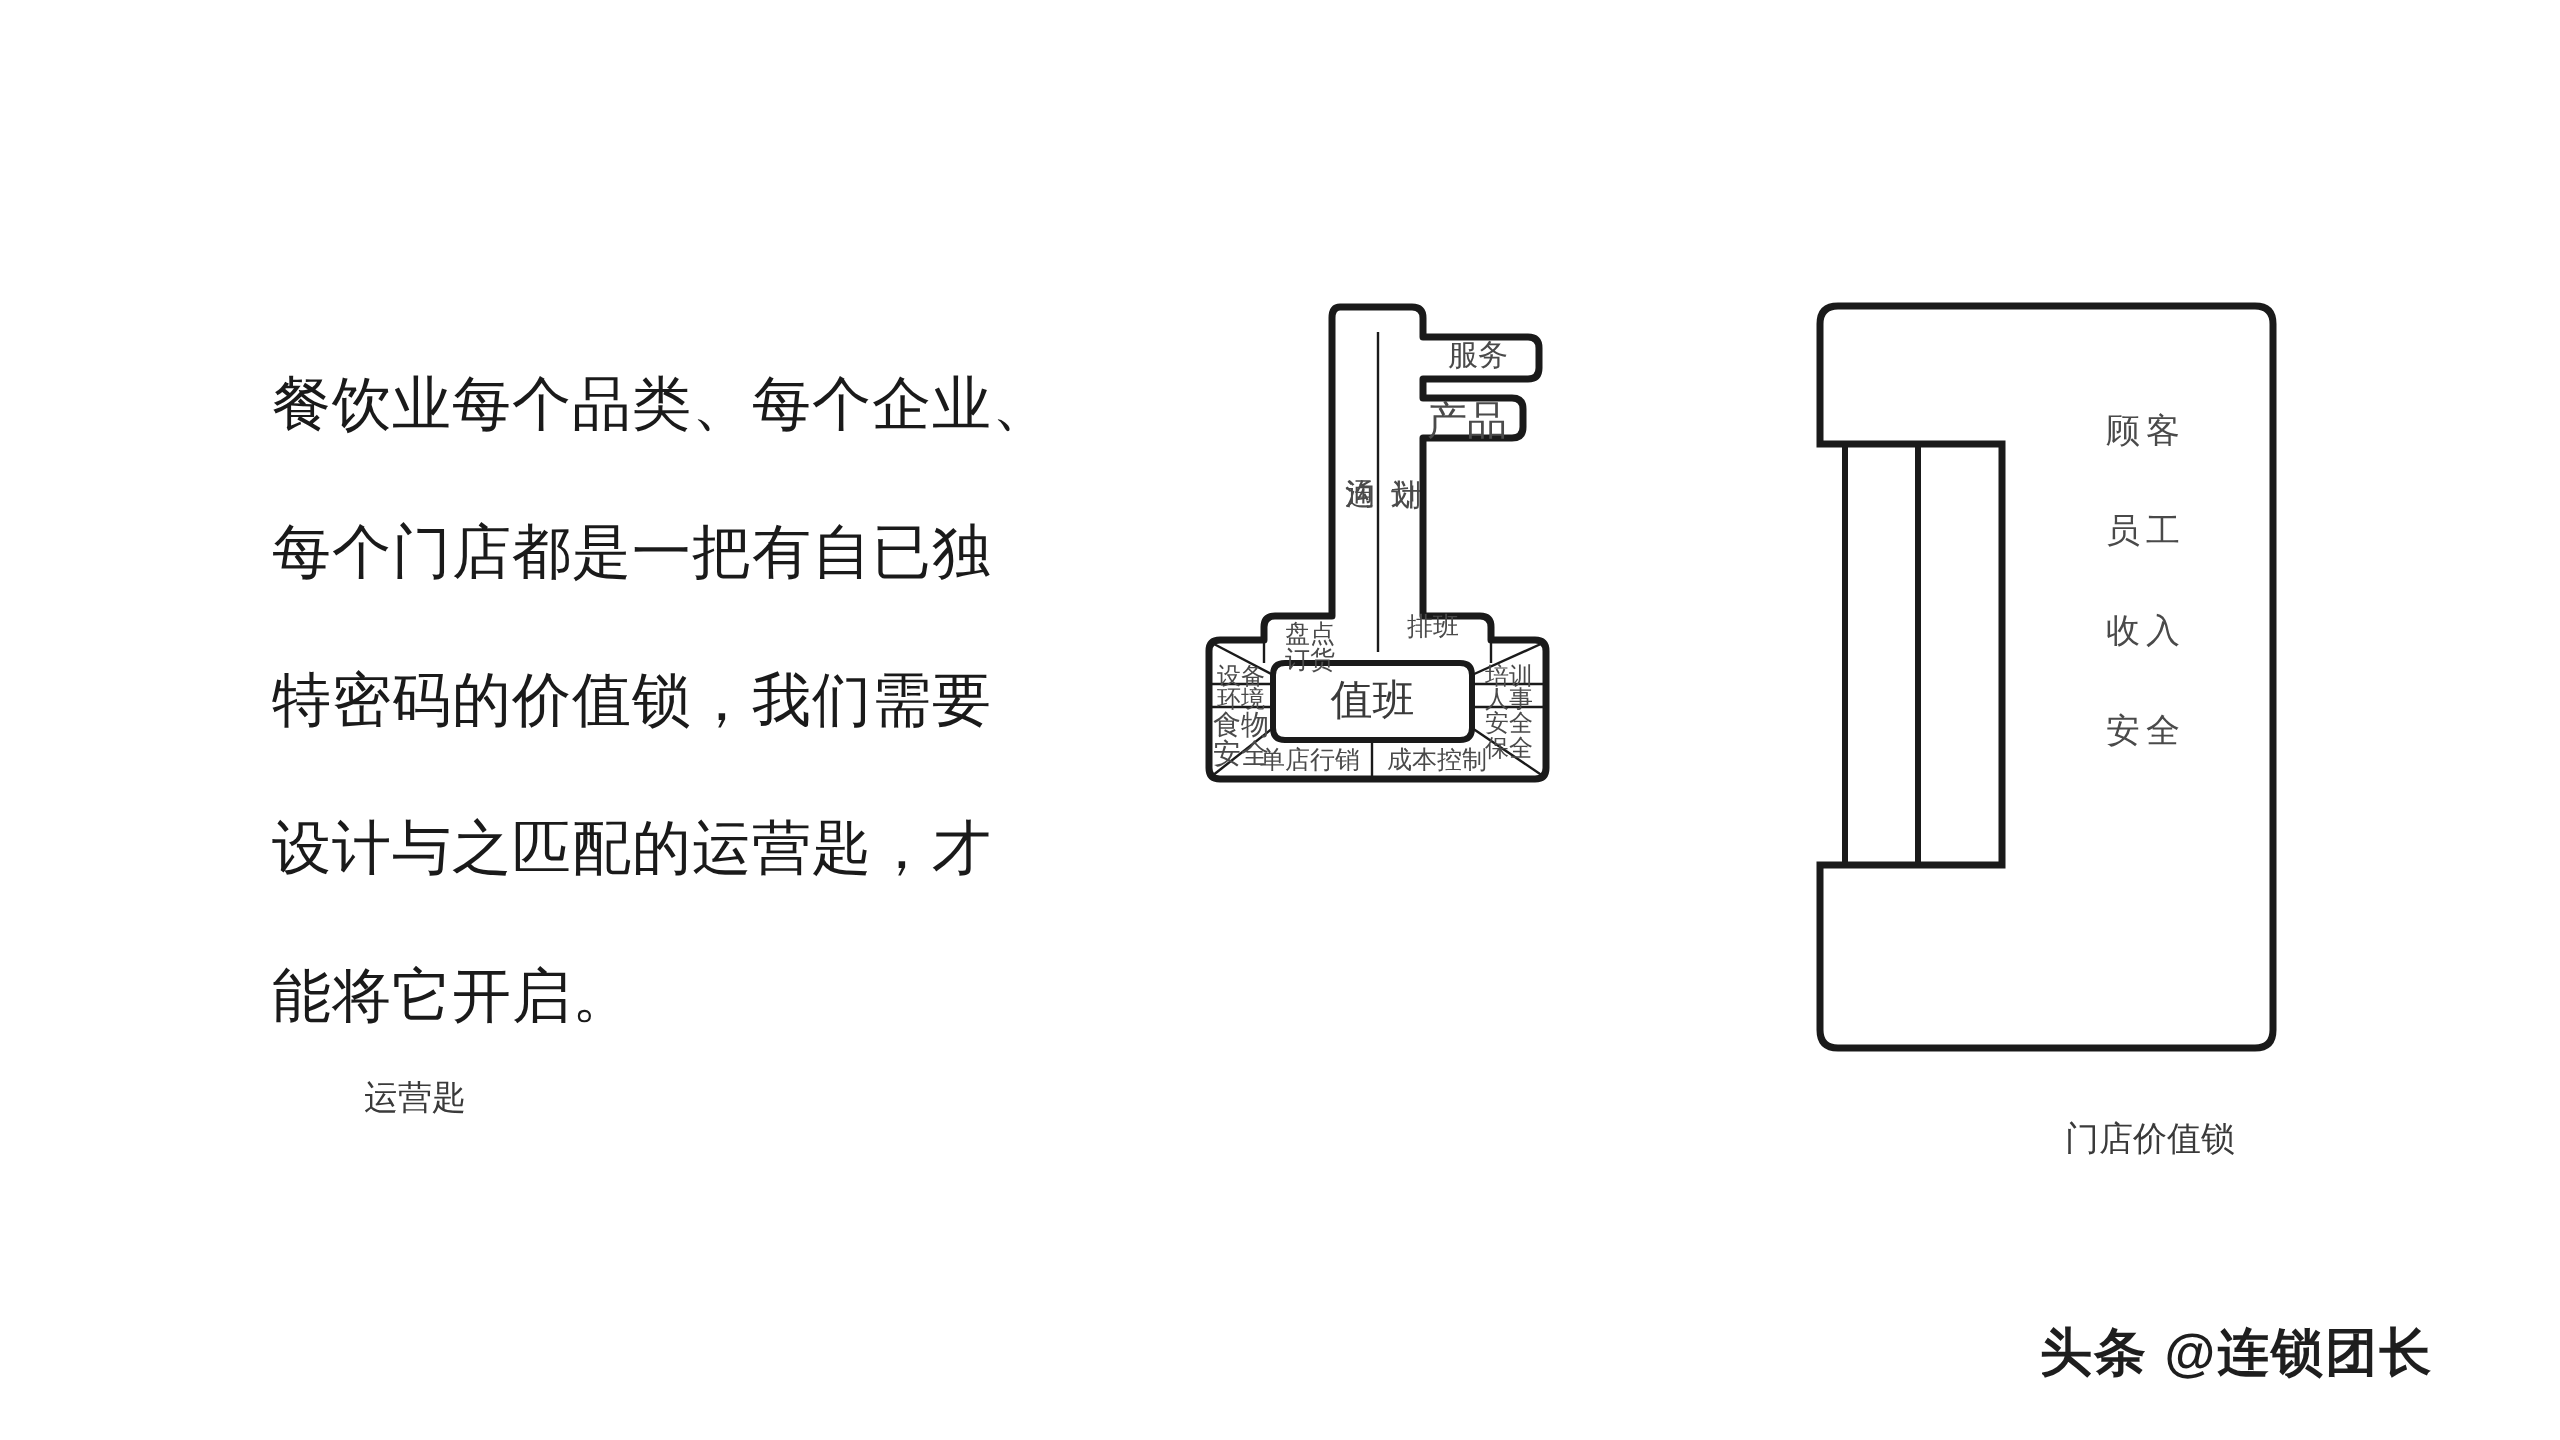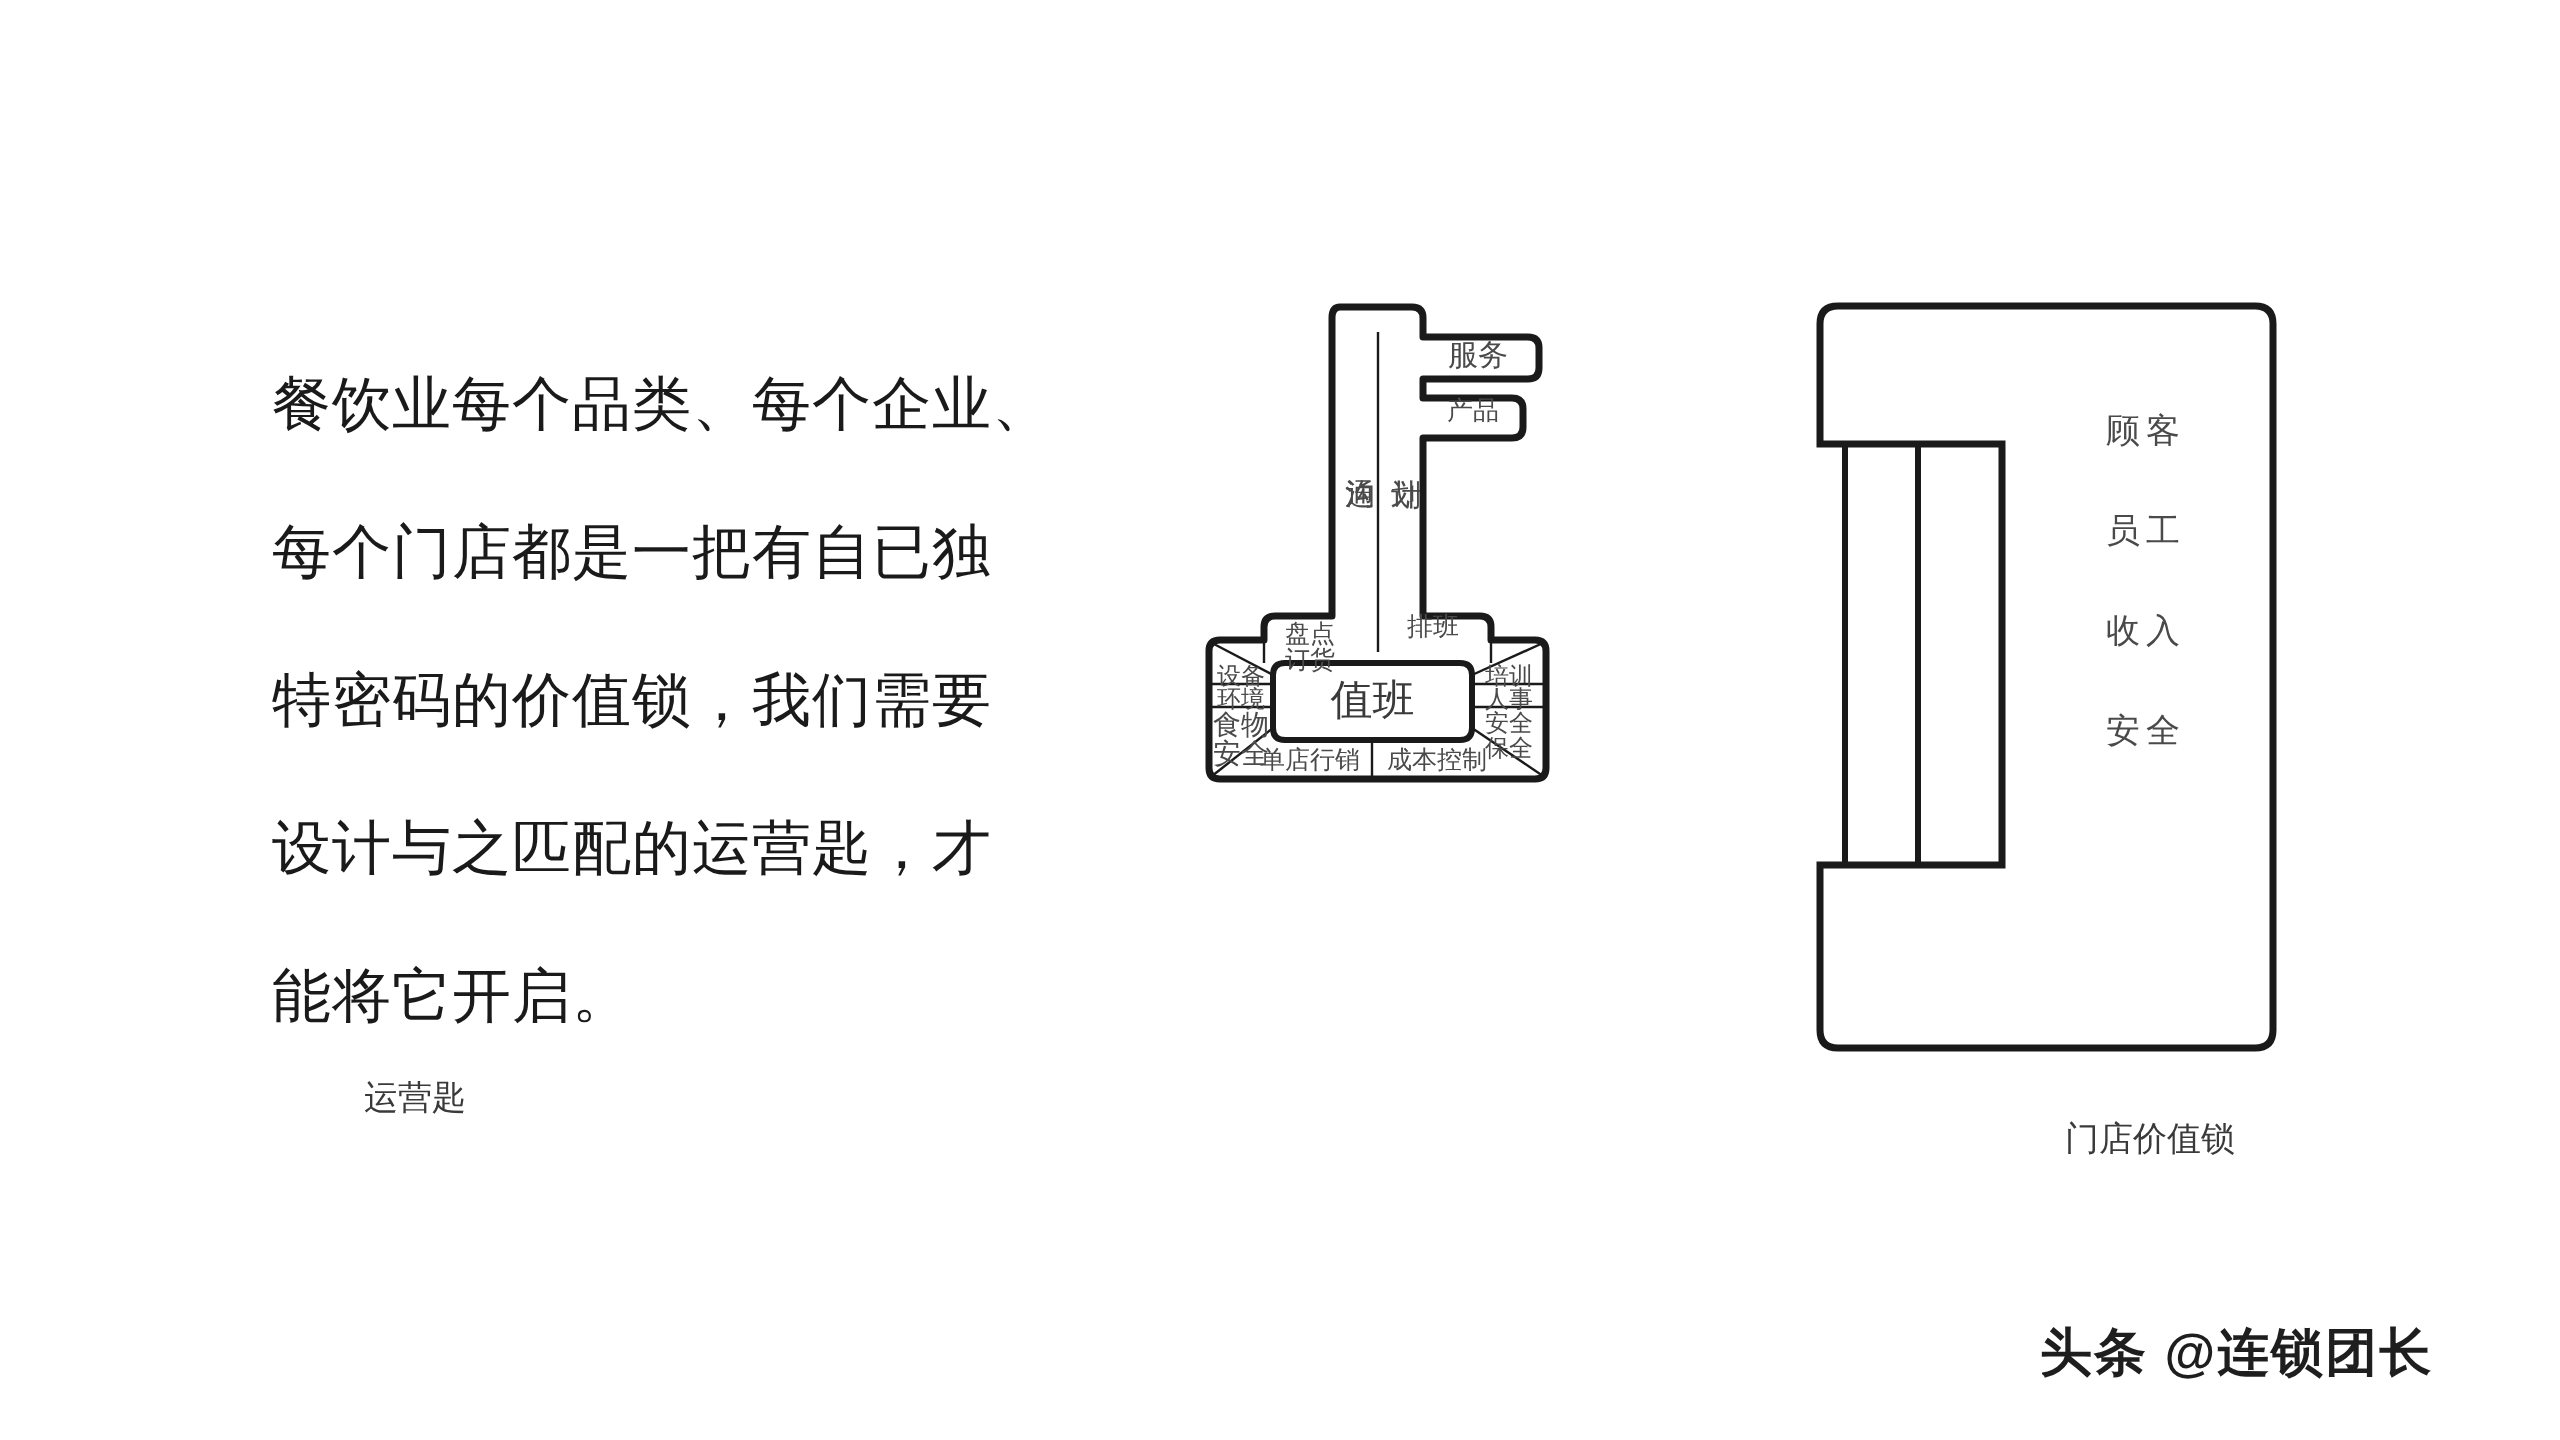--- a/index.html
+++ b/index.html
@@ -182,21 +182,21 @@
       <line x1="114" y1="360" x2="114" y2="383"></line>
       <line x1="341" y1="360" x2="341" y2="383"></line>
     </g>
 
     <g fill="none" stroke="#1a1a1a" stroke-width="2.4">
       <line x1="228" y1="52" x2="228" y2="372"></line>
     </g>
   </svg>
 
   <div class="key-label" style="left:278px; top:59px; width:100px; font-size:30px;">服务</div>
-  <div class="key-label" style="left:278px; top:119px; width:90px; font-size:26px;font-family:Liberation Mono, monospace;">产品</div>
+  <div class="key-label" style="left:272px; top:119px; width:90px; font-size:40px;">产品</div>
 
   <div class="key-label" style="left:186px; top:175px; width:40px; font-size:30px; letter-spacing:0; writing-mode:vertical-rl;">沟通</div>
   <div class="key-label" style="left:232px; top:175px; width:40px; font-size:30px; letter-spacing:0; writing-mode:vertical-rl;">计划</div>
 
   <div class="key-label multi" style="left:112px; top:340px; width:96px; font-size:25px;">盘点<br>订货</div>
   <div class="key-label" style="left:253px; top:332px; width:60px; font-size:26px; line-height:1.1;">排班</div>
 
   <div class="key-label" style="left:60px; top:383px; width:62px; font-size:24px;">设备</div>
   <div class="key-label" style="left:60px; top:406px; width:62px; font-size:24px;">环境</div>
   <div class="key-label multi" style="left:60px; top:430px; width:62px; font-size:28px;">食物<br>安全</div>

